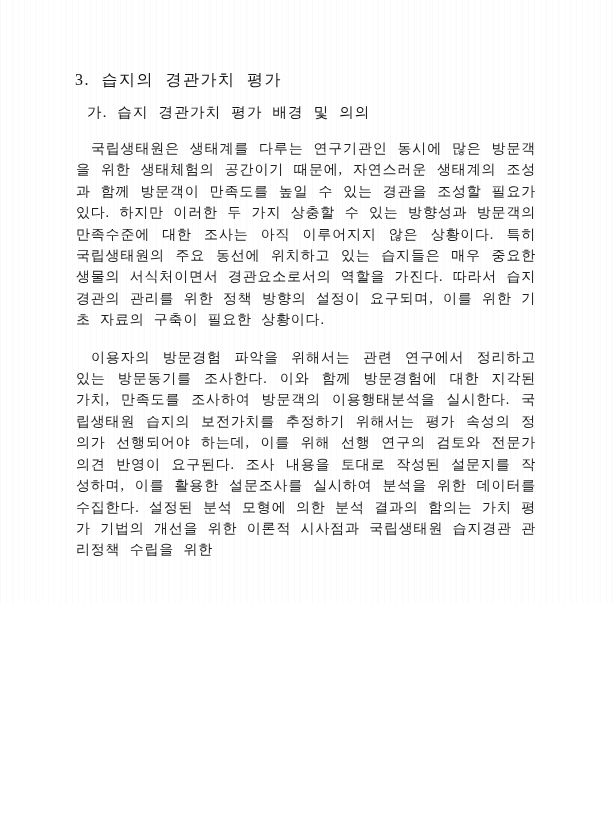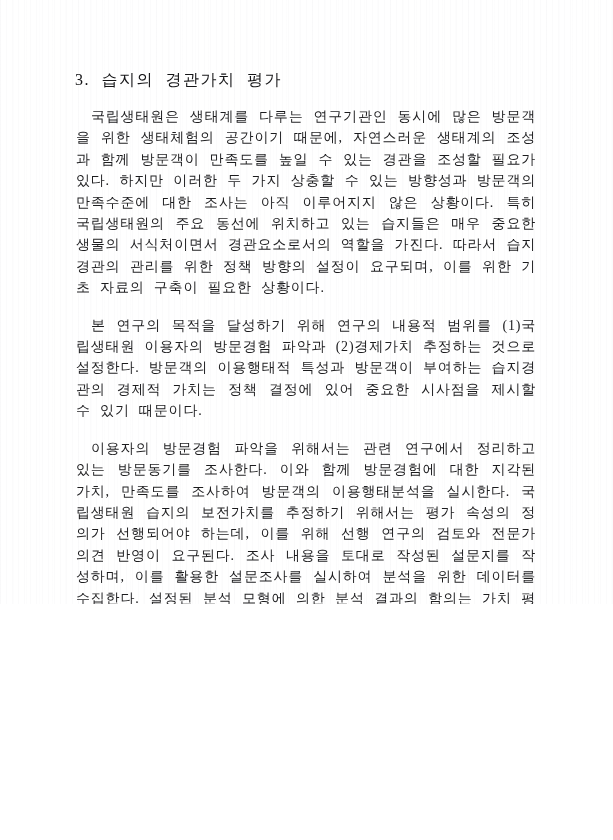--- a/index.html
+++ b/index.html
@@ -75,20 +75,20 @@
     letter-spacing: 3px;
     color: #232325;
   }
 </style>
 </head>
 <body>
 
 <div class="page">
   <div class="content">
     <h2 class="doc-heading">3. 습지의 경관가치 평가</h2>
+    <h3 class="doc-subheading">가. 습지 경관가치 평가 배경 및 의의</h3>
     <div class="body-text">
       <p>국립생태원은 생태계를 다루는 연구기관인 동시에 많은 방문객을 위한 생태체험의 공간이기 때문에, 자연스러운 생태계의 조성과 함께 방문객이 만족도를 높일 수 있는 경관을 조성할 필요가 있다. 하지만 이러한 두 가지 상충할 수 있는 방향성과 방문객의 만족수준에 대한 조사는 아직 이루어지지 않은 상황이다. 특히 국립생태원의 주요 동선에 위치하고 있는 습지들은 매우 중요한 생물의 서식처이면서 경관요소로서의 역할을 가진다. 따라서 습지경관의 관리를 위한 정책 방향의 설정이 요구되며, 이를 위한 기초 자료의 구축이 필요한 상황이다.</p>
-      <p>본 연구의 목적을 달성하기 위해 연구의 내용적 범위를 (1)국립생태원 이용자의 방문경험 파악과 (2)경제가치 추정하는 것으로 설정한다. 방문객의 이용행태적 특성과 방문객이 부여하는 습지경관의 경제적 가치는 정책 결정에 있어 중요한 시사점을 제시할 수 있기 때문이다.</p>
       <p>이용자의 방문경험 파악을 위해서는 관련 연구에서 정리하고 있는 방문동기를 조사한다. 이와 함께 방문경험에 대한 지각된 가치, 만족도를 조사하여 방문객의 이용행태분석을 실시한다. 국립생태원 습지의 보전가치를 추정하기 위해서는 평가 속성의 정의가 선행되어야 하는데, 이를 위해 선행 연구의 검토와 전문가 의견 반영이 요구된다. 조사 내용을 토대로 작성된 설문지를 작성하며, 이를 활용한 설문조사를 실시하여 분석을 위한 데이터를 수집한다. 설정된 분석 모형에 의한 분석 결과의 함의는 가치 평가 기법의 개선을 위한 이론적 시사점과 국립생태원 습지경관 관리정책 수립을 위한</p>
     </div>
   </div>
   <div class="page-footer">- 229 -</div>
 </div>
 
 </body></html>

